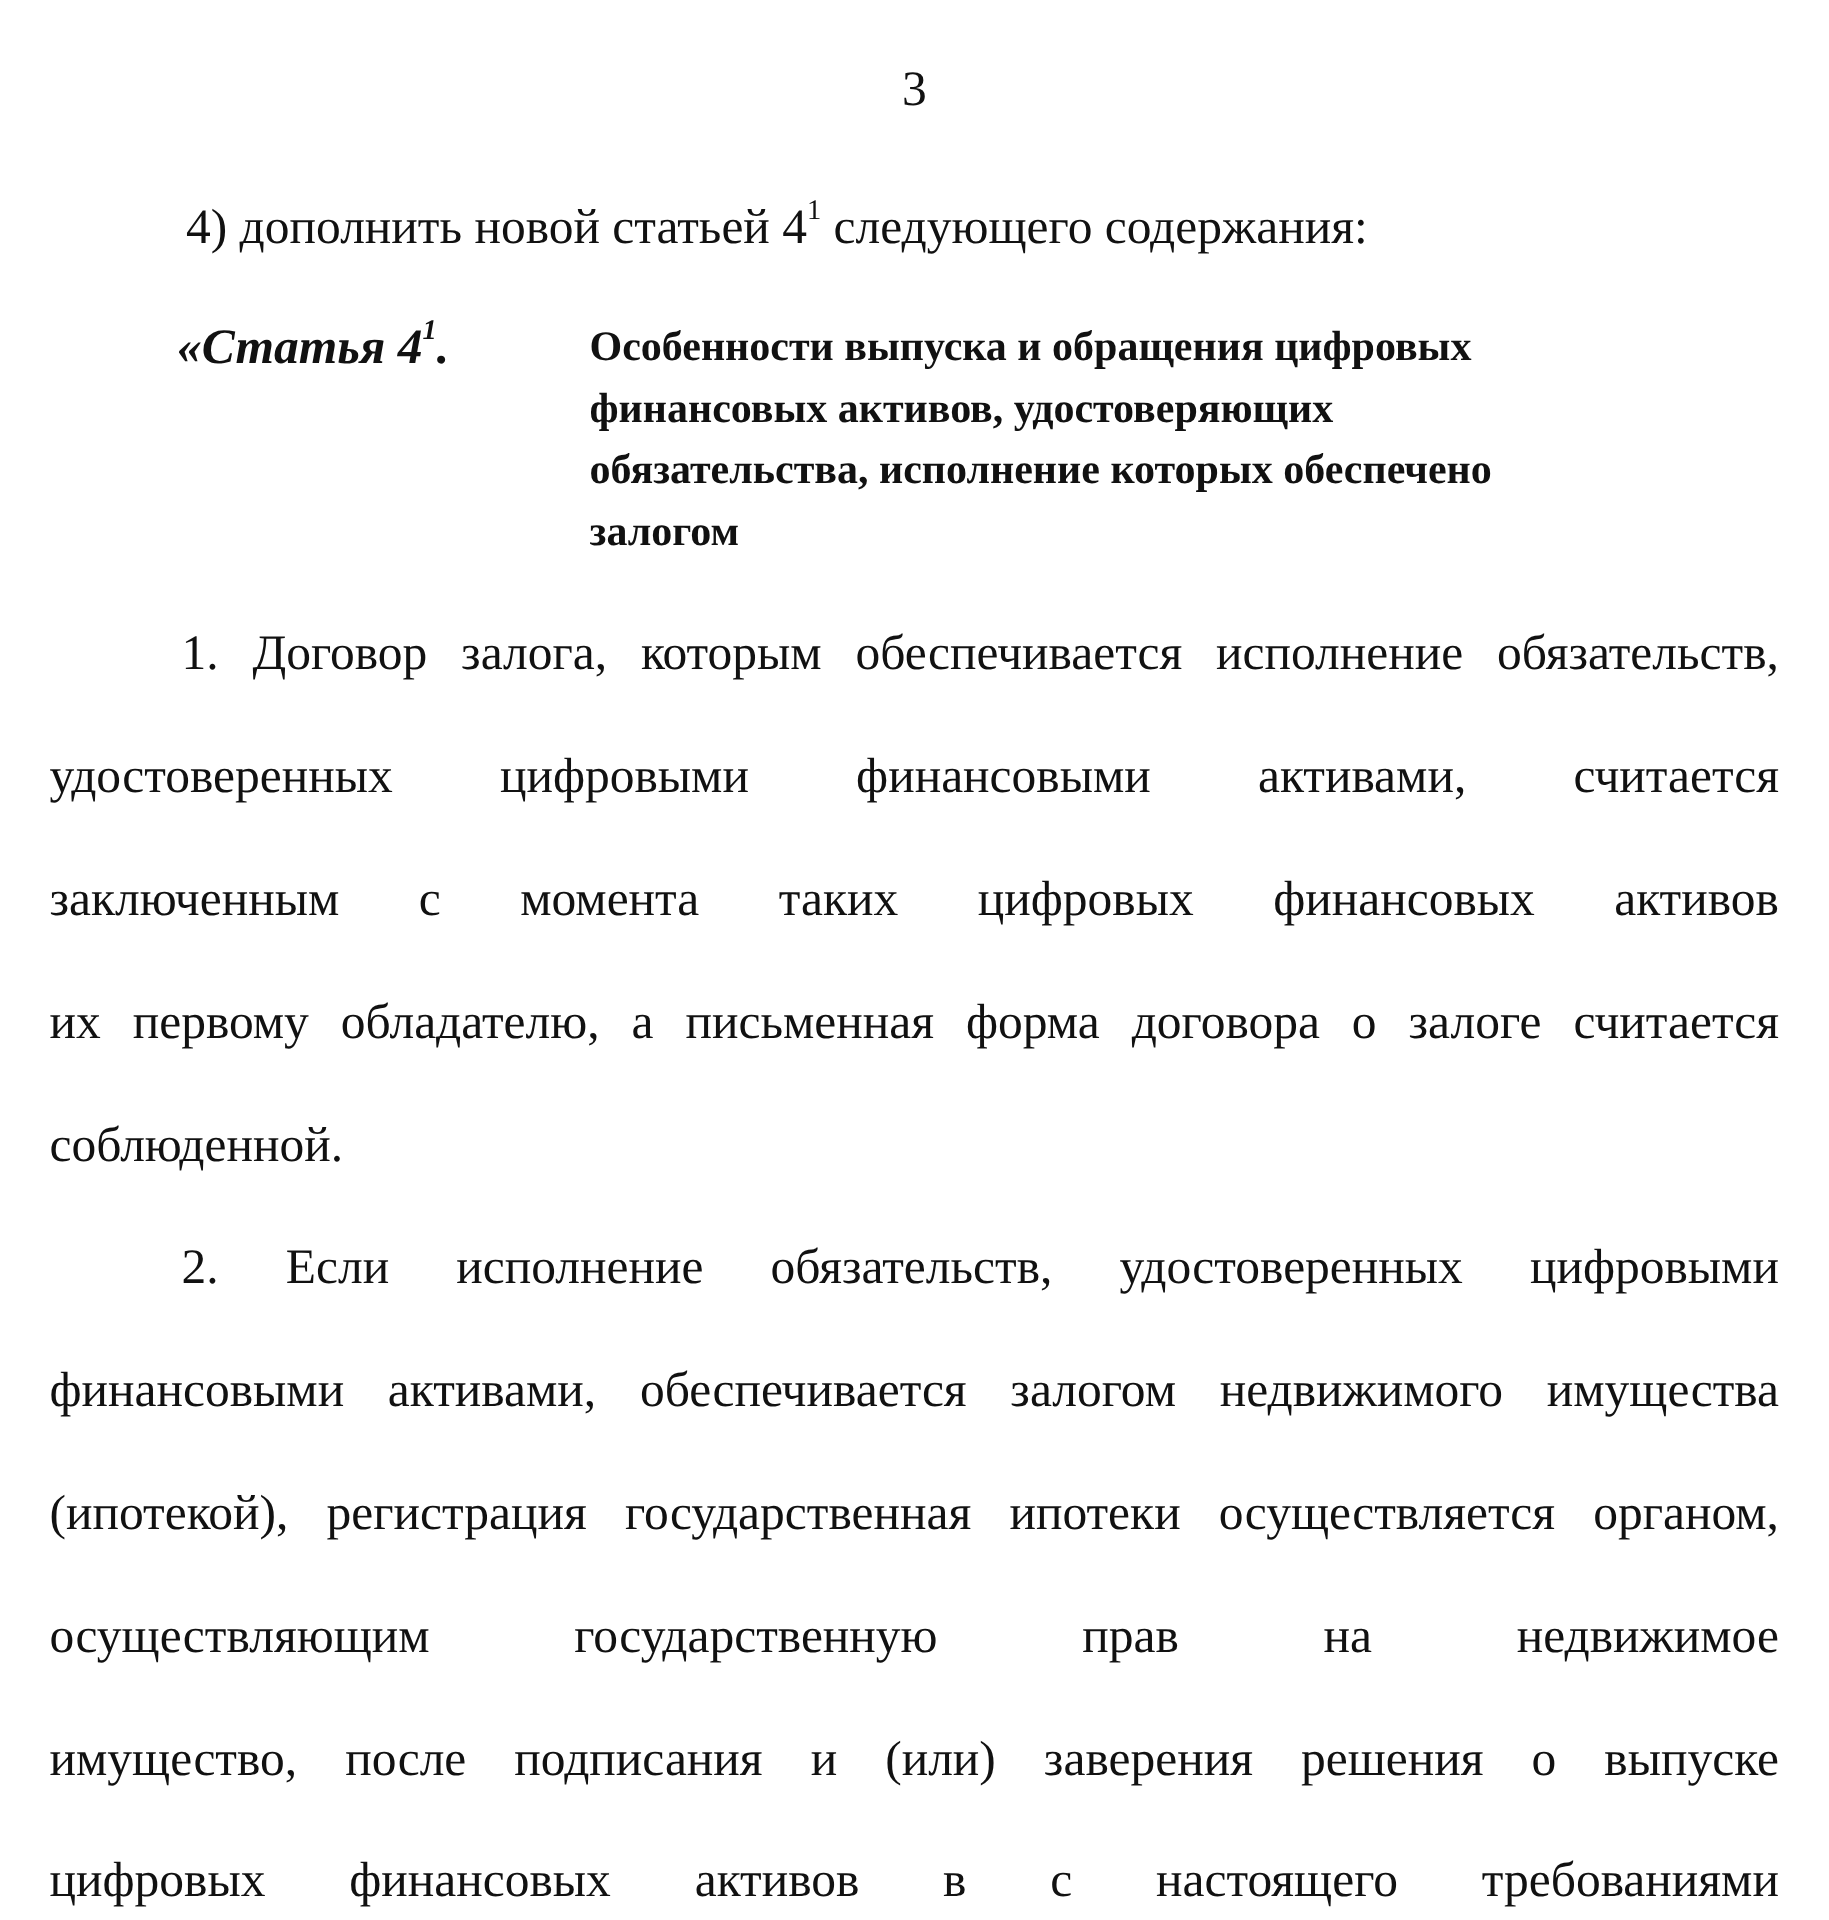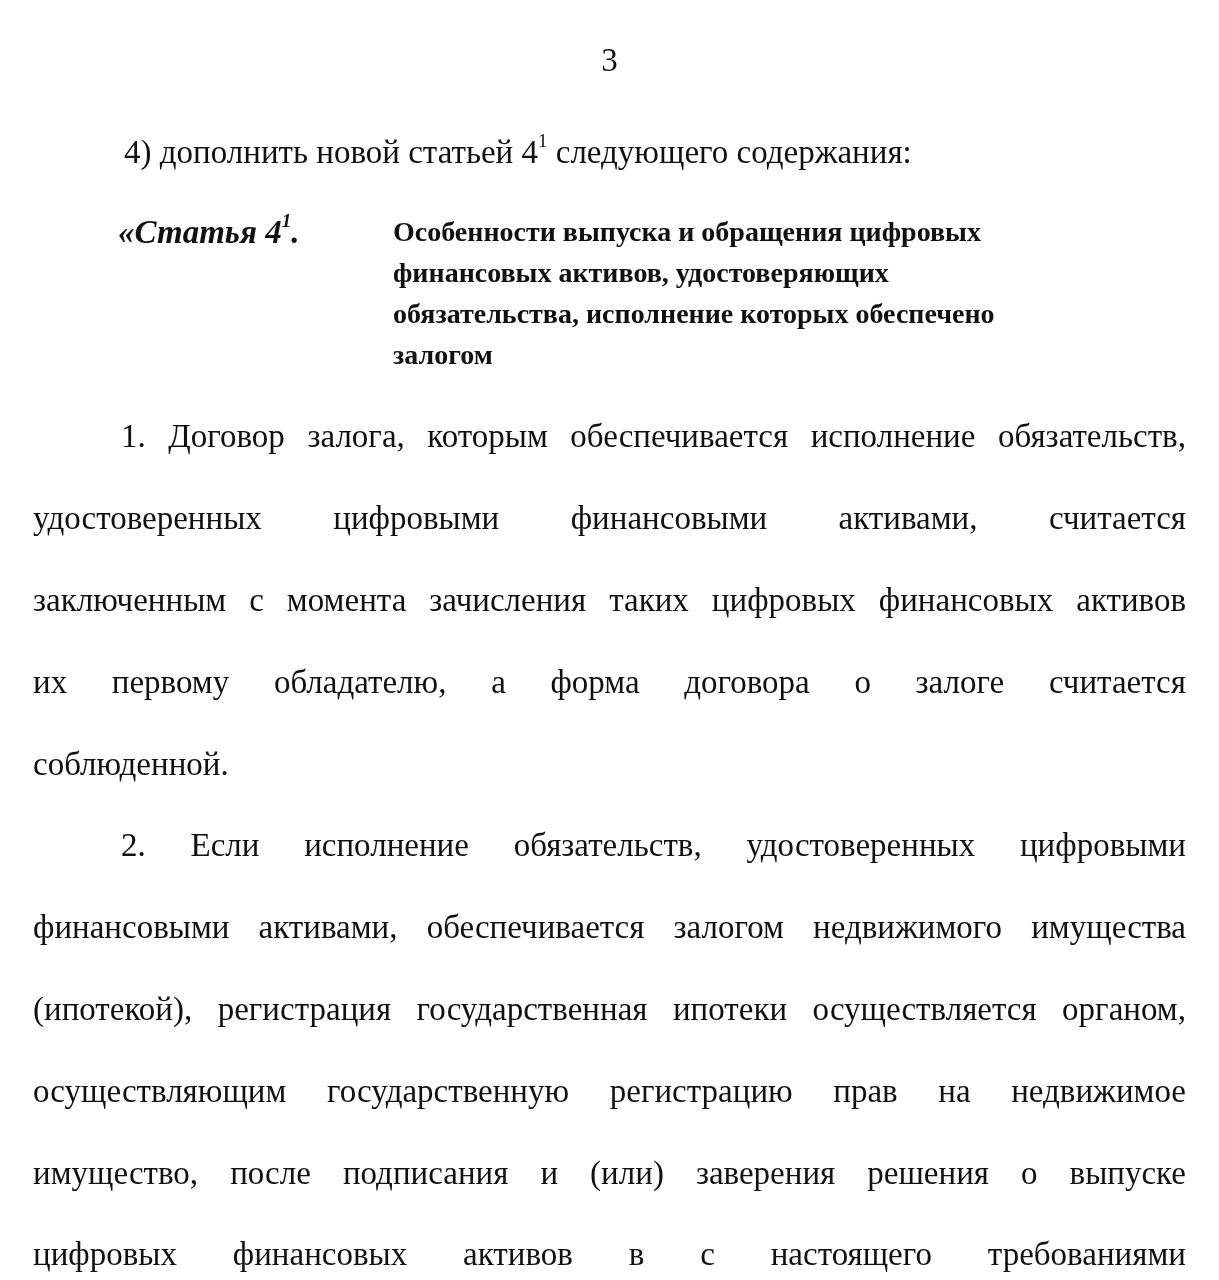--- a/index.html
+++ b/index.html
@@ -46,31 +46,31 @@
         <span>удостоверенных</span>
         <span>цифровыми</span>
         <span>финансовыми</span>
         <span>активами,</span>
         <span>считается</span>
       </div>
     <div class="line justify" style="top:580px">
         <span>заключенным</span>
         <span>с</span>
         <span>момента</span>
-        <span>зачисления</span>
         <span>таких</span>
         <span>цифровых</span>
         <span>финансовых</span>
         <span>активов</span>
       </div>
     <div class="line justify" style="top:662px">
         <span>их</span>
         <span>первому</span>
         <span>обладателю,</span>
         <span>а</span>
+        <span>письменная</span>
         <span>форма</span>
         <span>договора</span>
         <span>о</span>
         <span>залоге</span>
         <span>считается</span>
       </div>
     <div class="line" style="top:744px">соблюденной.</div>
   </div>
 
   <div>
@@ -94,21 +94,20 @@
         <span>(ипотекой),</span>
         <span>регистрация</span>
         <span>государственная</span>
         <span>ипотеки</span>
         <span>осуществляется</span>
         <span>органом,</span>
       </div>
     <div class="line justify" style="top:1071px">
         <span>осуществляющим</span>
         <span>государственную</span>
-        <span>регистрацию</span>
         <span>прав</span>
         <span>на</span>
         <span>недвижимое</span>
       </div>
     <div class="line justify" style="top:1153px">
         <span>имущество,</span>
         <span>после</span>
         <span>подписания</span>
         <span>и</span>
         <span>(или)</span>

